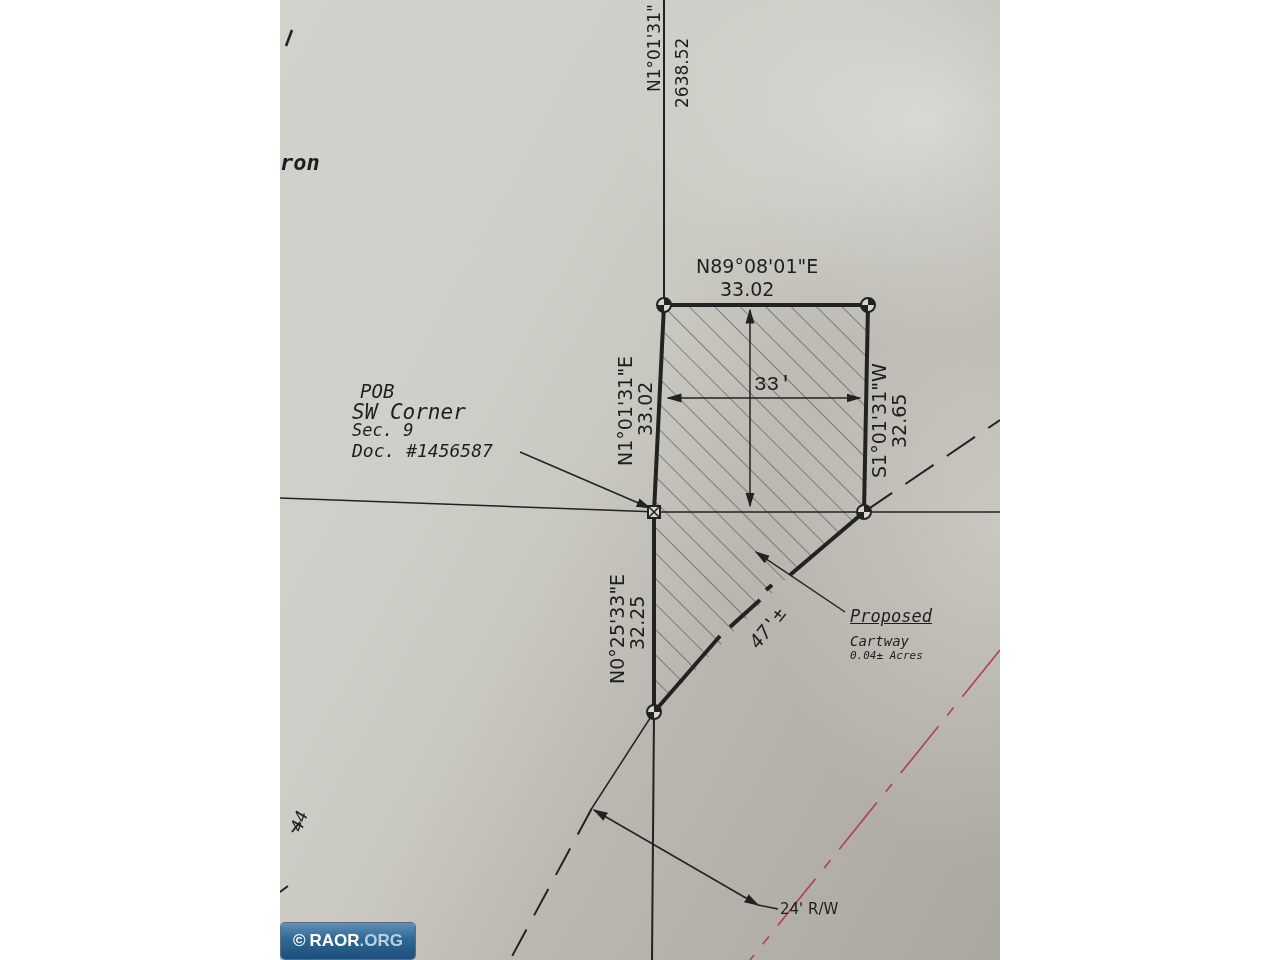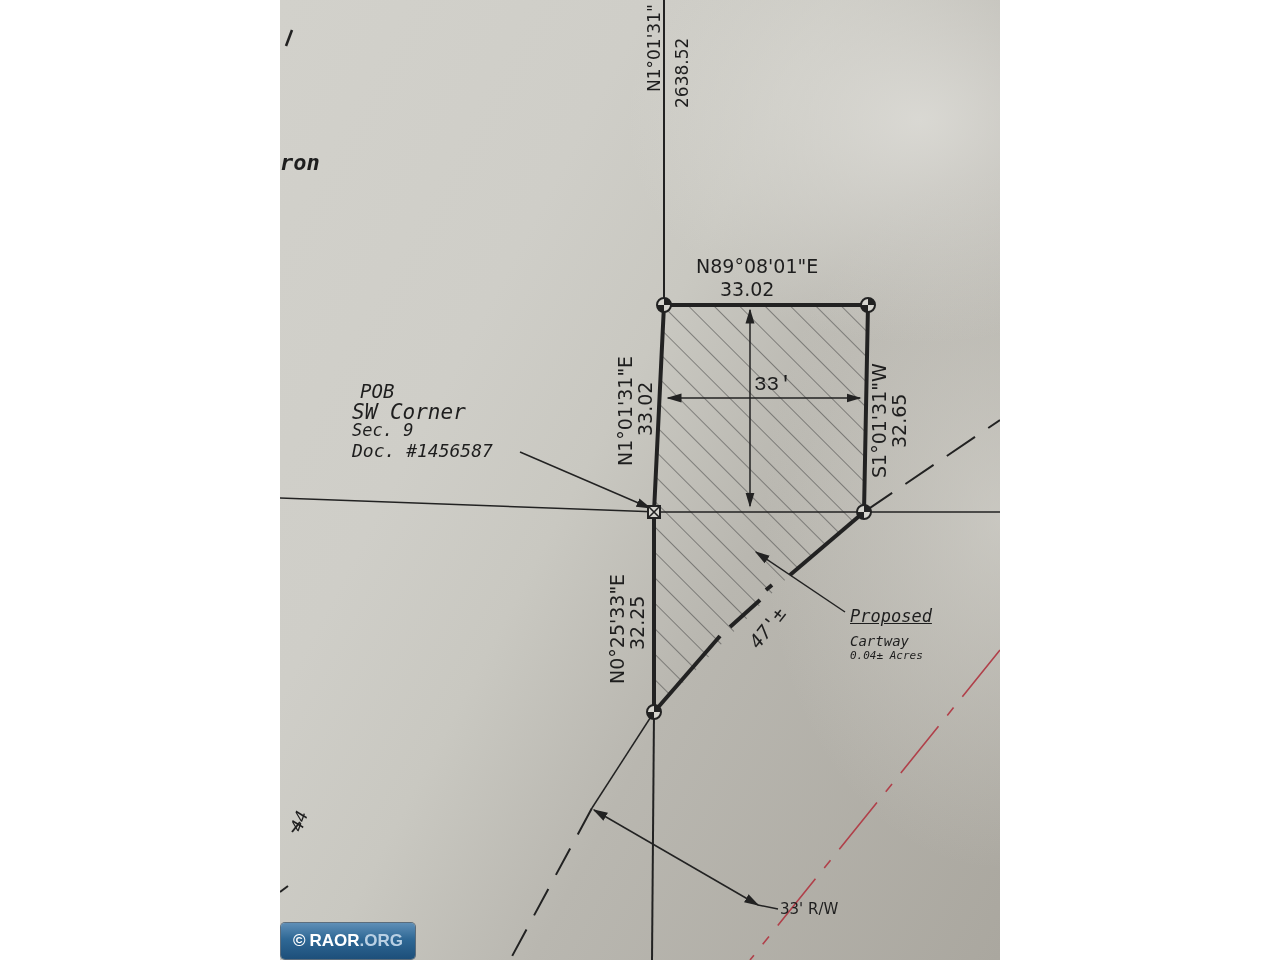--- a/index.html
+++ b/index.html
@@ -131,21 +131,21 @@
 
   <div class="label sans vert" style="left:328px; top:684px; font-size:19px;">N0°25'33"E</div>
   <div class="label sans vert" style="left:348px; top:650px; font-size:19px;">32.25</div>
 
   <div class="label mono" style="left:466px; top:640px; font-size:19px; transform-origin:0 0; transform:rotate(-52deg);">47'±</div>
 
   <div class="label mono" style="left:570px; top:608px; font-size:17px;text-decoration:underline;">Proposed</div>
   <div class="label mono" style="left:570px; top:634px; font-size:14px;">Cartway</div>
   <div class="label mono" style="left:570px; top:650px; font-size:11px;">0.04± Acres</div>
 
-  <div class="label sans" style="left:500px; top:902px; font-size:15px;">33' R/W</div>
+  <div class="label sans" style="left:500px; top:902px; font-size:15px;">24' R/W</div>
 
   <div class="label mono" style="left:8px; top:828px; font-size:17px; transform-origin:0 0; transform:rotate(-70deg);">44</div>
 </div>
 
 <div class="badge">
   <span>©</span>
   <span><span>RAOR</span><span class="org">.ORG</span></span>
 </div>
 
 </body></html>

